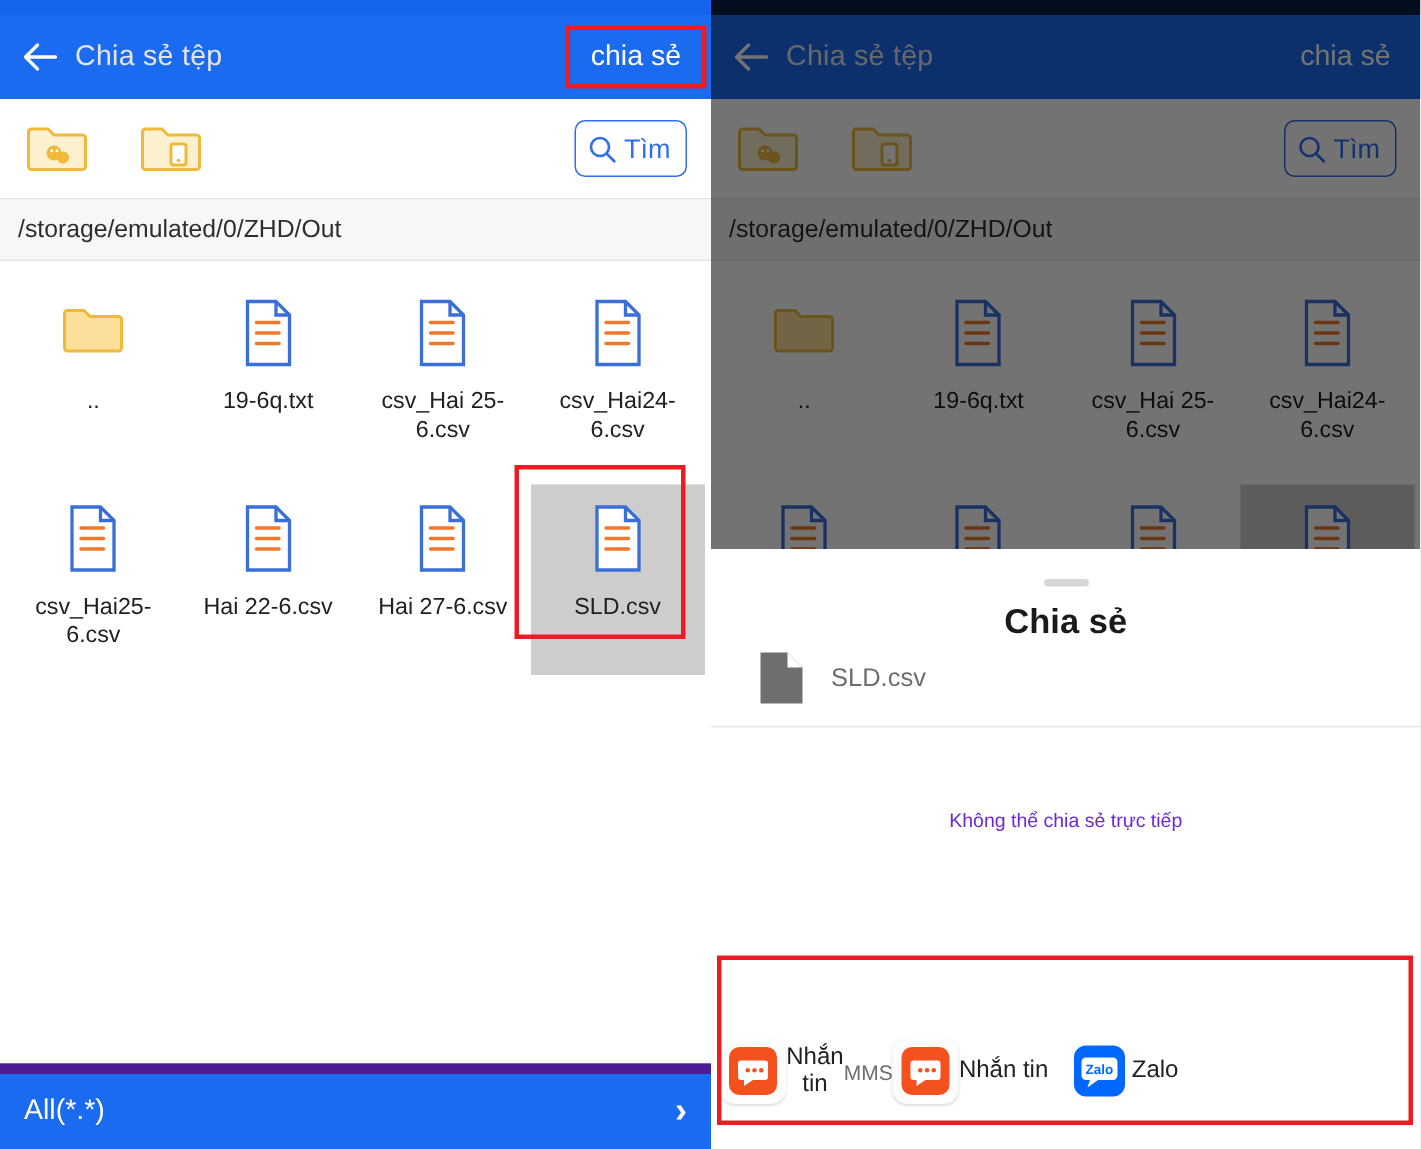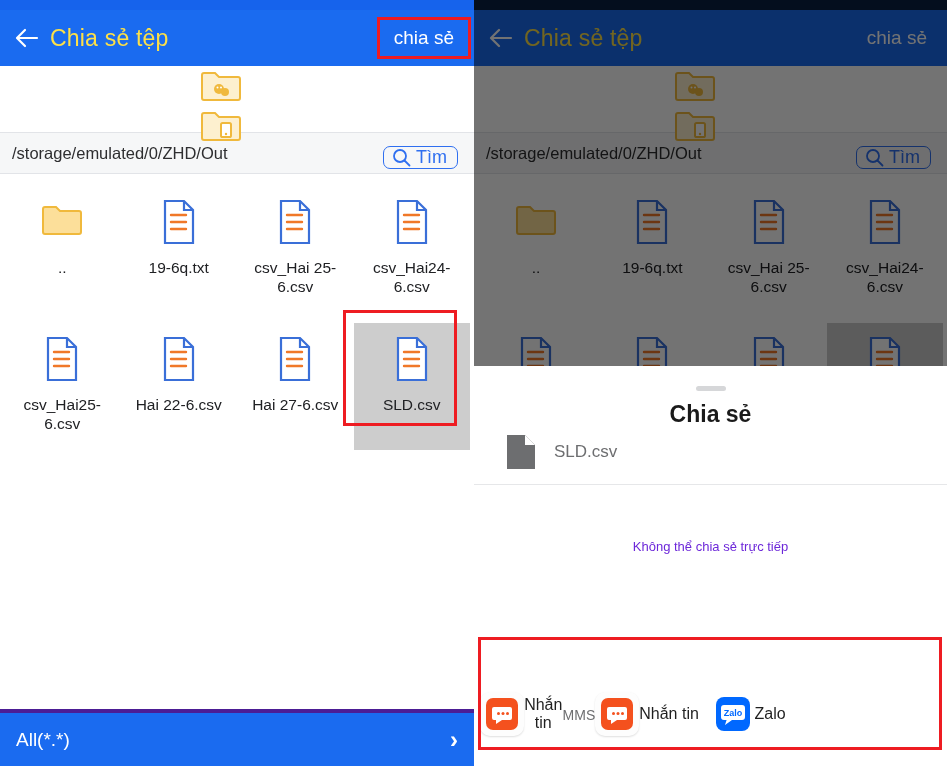--- a/index.html
+++ b/index.html
@@ -19,30 +19,30 @@
   .panel.right .statusstrip { background: #0b1f44; }
 
   
   .appbar {
     height: 56px; background: #1a6bf0;
     display: flex; align-items: center; padding: 0 14px;
     position: relative;
   }
   .back-icon { width: 26px; height: 26px; flex: none; margin-right: 10px; }
   .back-icon svg { display: block; }
-  .appbar-title { color: #fde047; font-size: 23px; letter-spacing: .2px; }
+  .appbar-title { color: #e5e5e5; font-size: 19px; letter-spacing: .2px; }
   .appbar-action {
     margin-left: auto; color: #ffffff; font-size: 19px;
     padding: 4px 6px;
   }
 
   
   .toolbar {
     height: 67px; background: #ffffff; display: flex; align-items: center;
-    padding: 0 16px; border-bottom: 1px solid #e2e4e8; flex-direction: column;
+    padding: 0 16px; border-bottom: 1px solid #e2e4e8;
   }
   .folder-btn { width: 44px; height: 40px; margin-right: 32px; flex: none; }
   .folder-btn svg { display: block; }
   .search-btn {
     margin-left: auto; border: 1.6px solid #2f6ff0; border-radius: 7px;
     color: #2f6ff0; font-size: 18px; height: 38px; min-width: 75px;
     display: flex; align-items: center; gap: 5px; padding: 0 10px 0 8px;
   }
   .search-btn .mag { width: 19px; height: 19px; flex: none; }
 
@@ -67,21 +67,21 @@
   .file-ico svg { display: block; }
   .file-name {
     font-size: 15.5px; color: #202124; text-align: center;
     line-height: 1.25; word-break: break-word; max-width: 104px;
   }
 
   
   .filterbar {
     position: absolute; left: 0; bottom: 0; width: 100%; height: 57px;
     background: #1a6bf0; display: flex; align-items: center;
-    padding: 4px 16px; border-top: 4px solid #4c1d95;
+    padding: 4px 16px; border-top: 7px solid #4c1d95;
   }
   .filterbar .label { color: #fff; font-size: 19px; }
   .filterbar .chev { margin-left: auto; color: #fff; font-size: 24px; font-weight: bold; line-height: 1; }
 
   
   .dim {
     position: absolute; inset: 0; background: rgba(0,0,0,0.55);
     pointer-events: none;
   }
 

